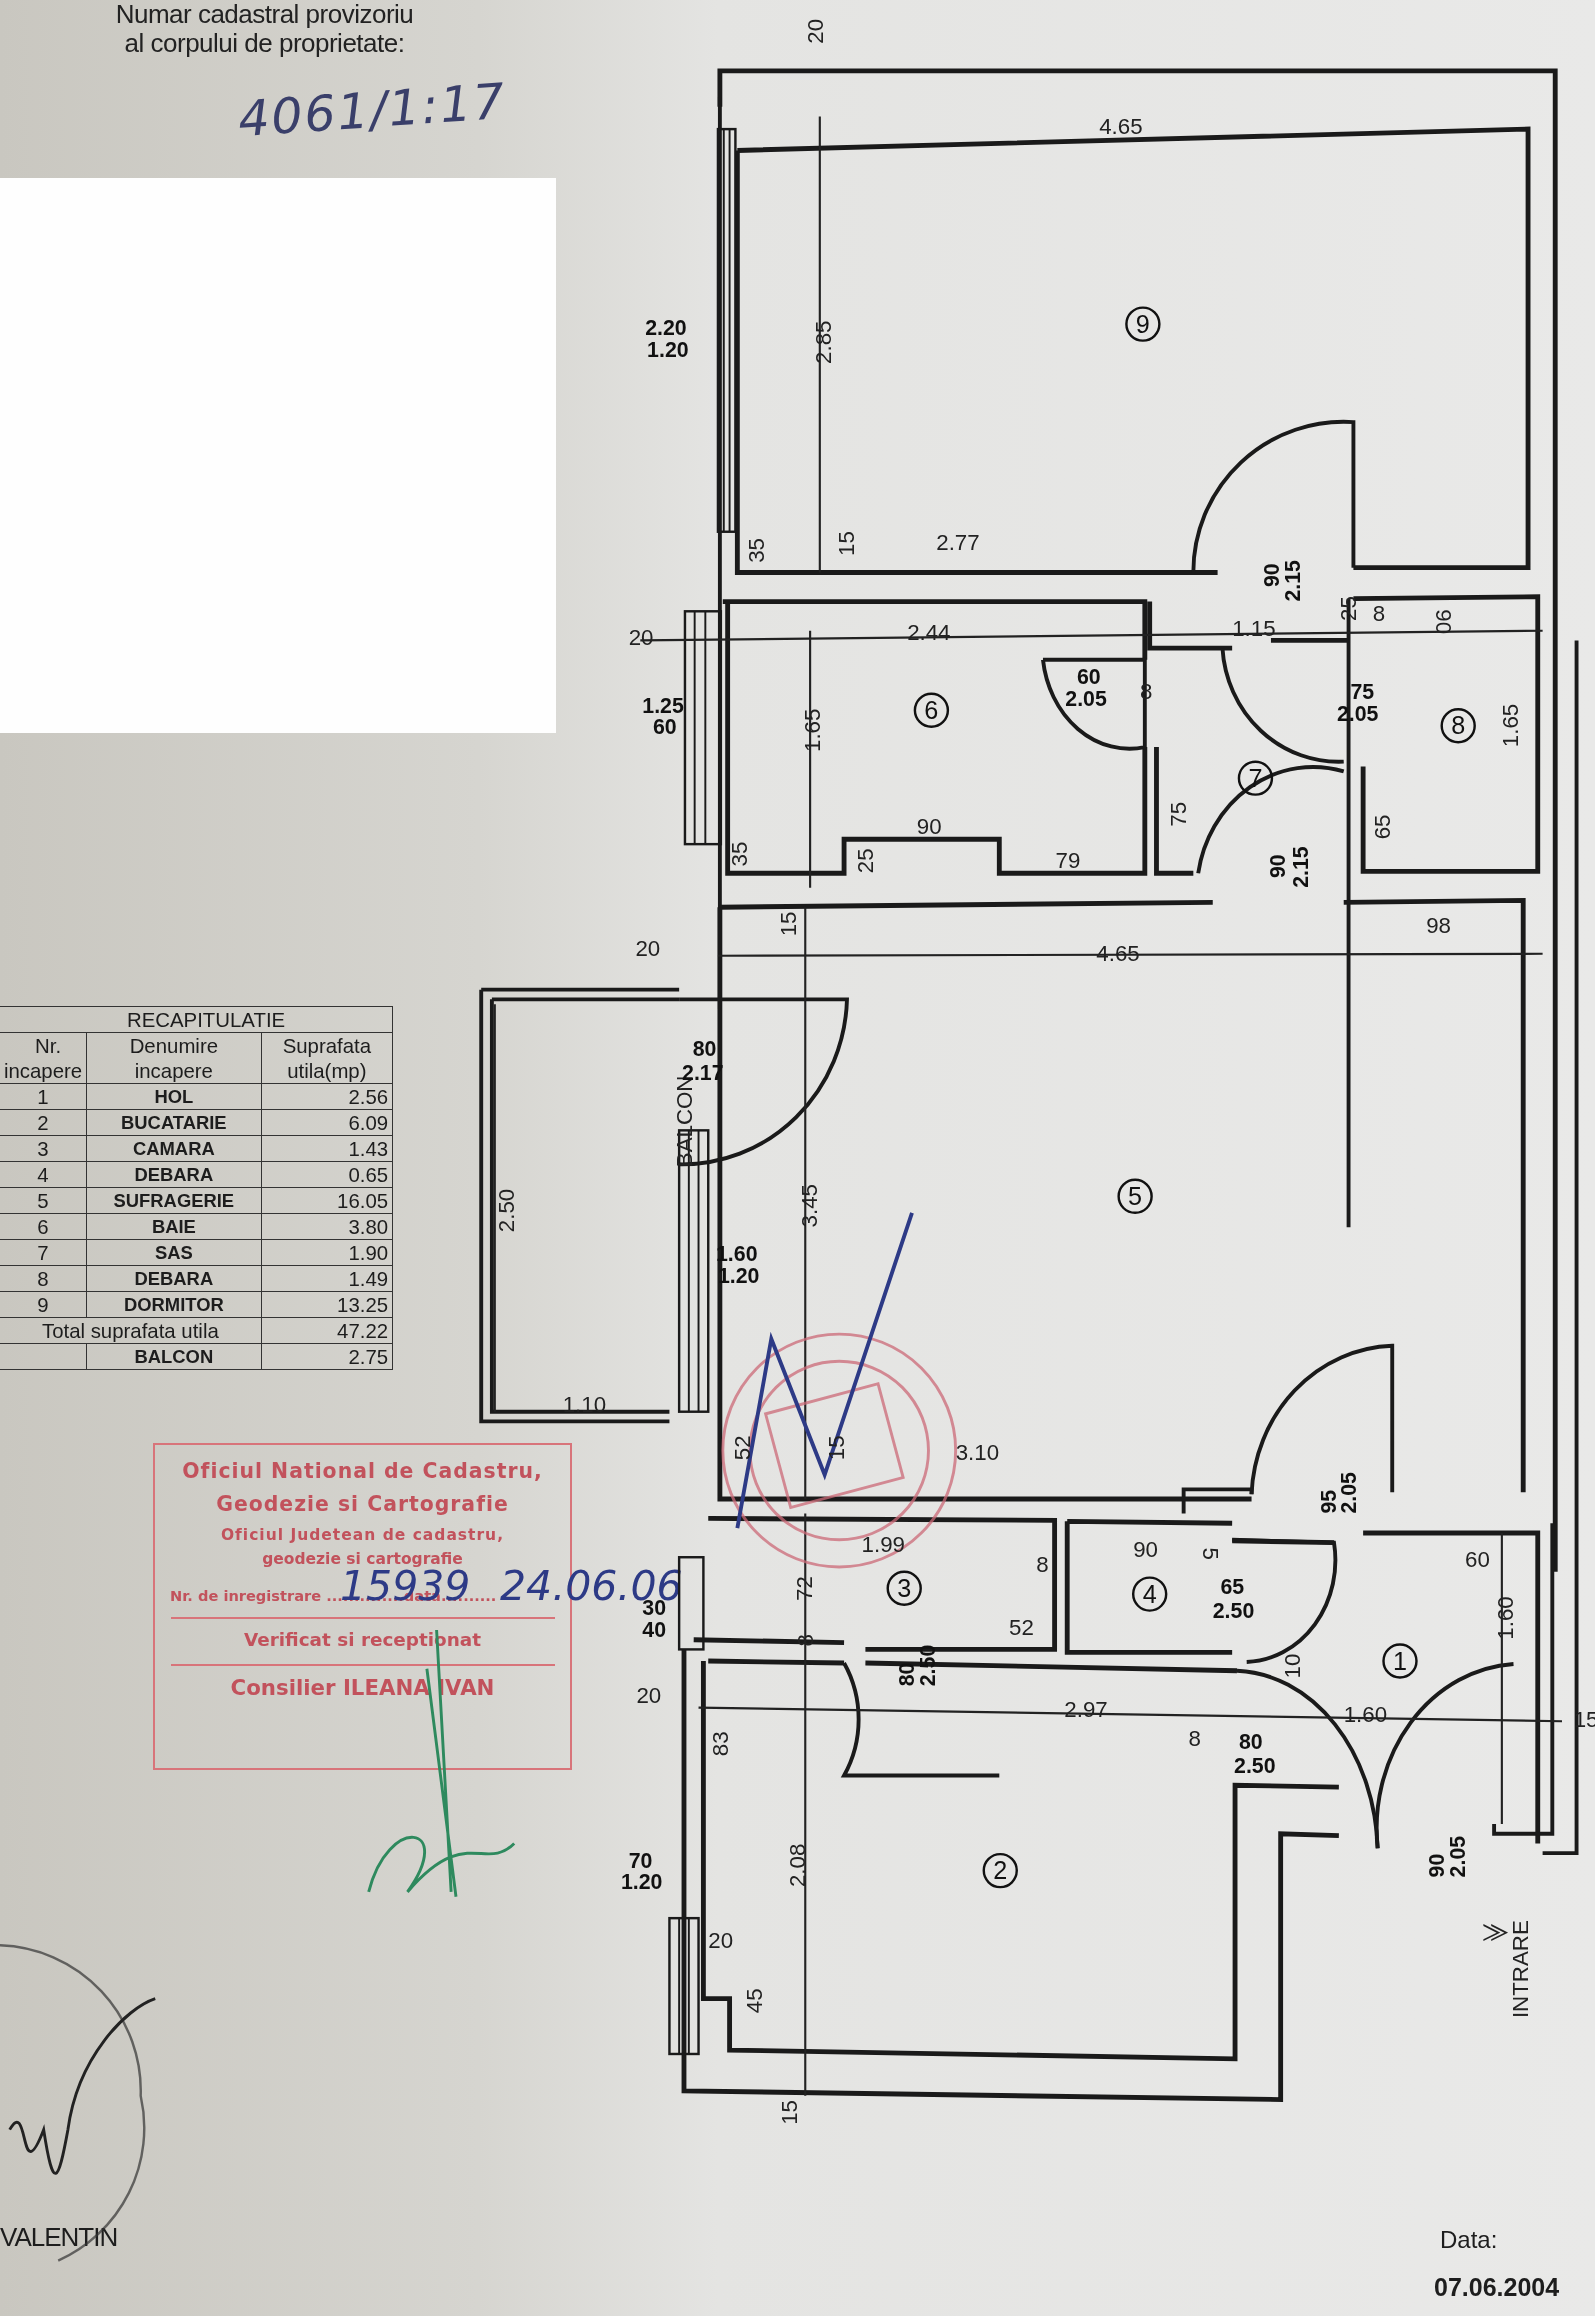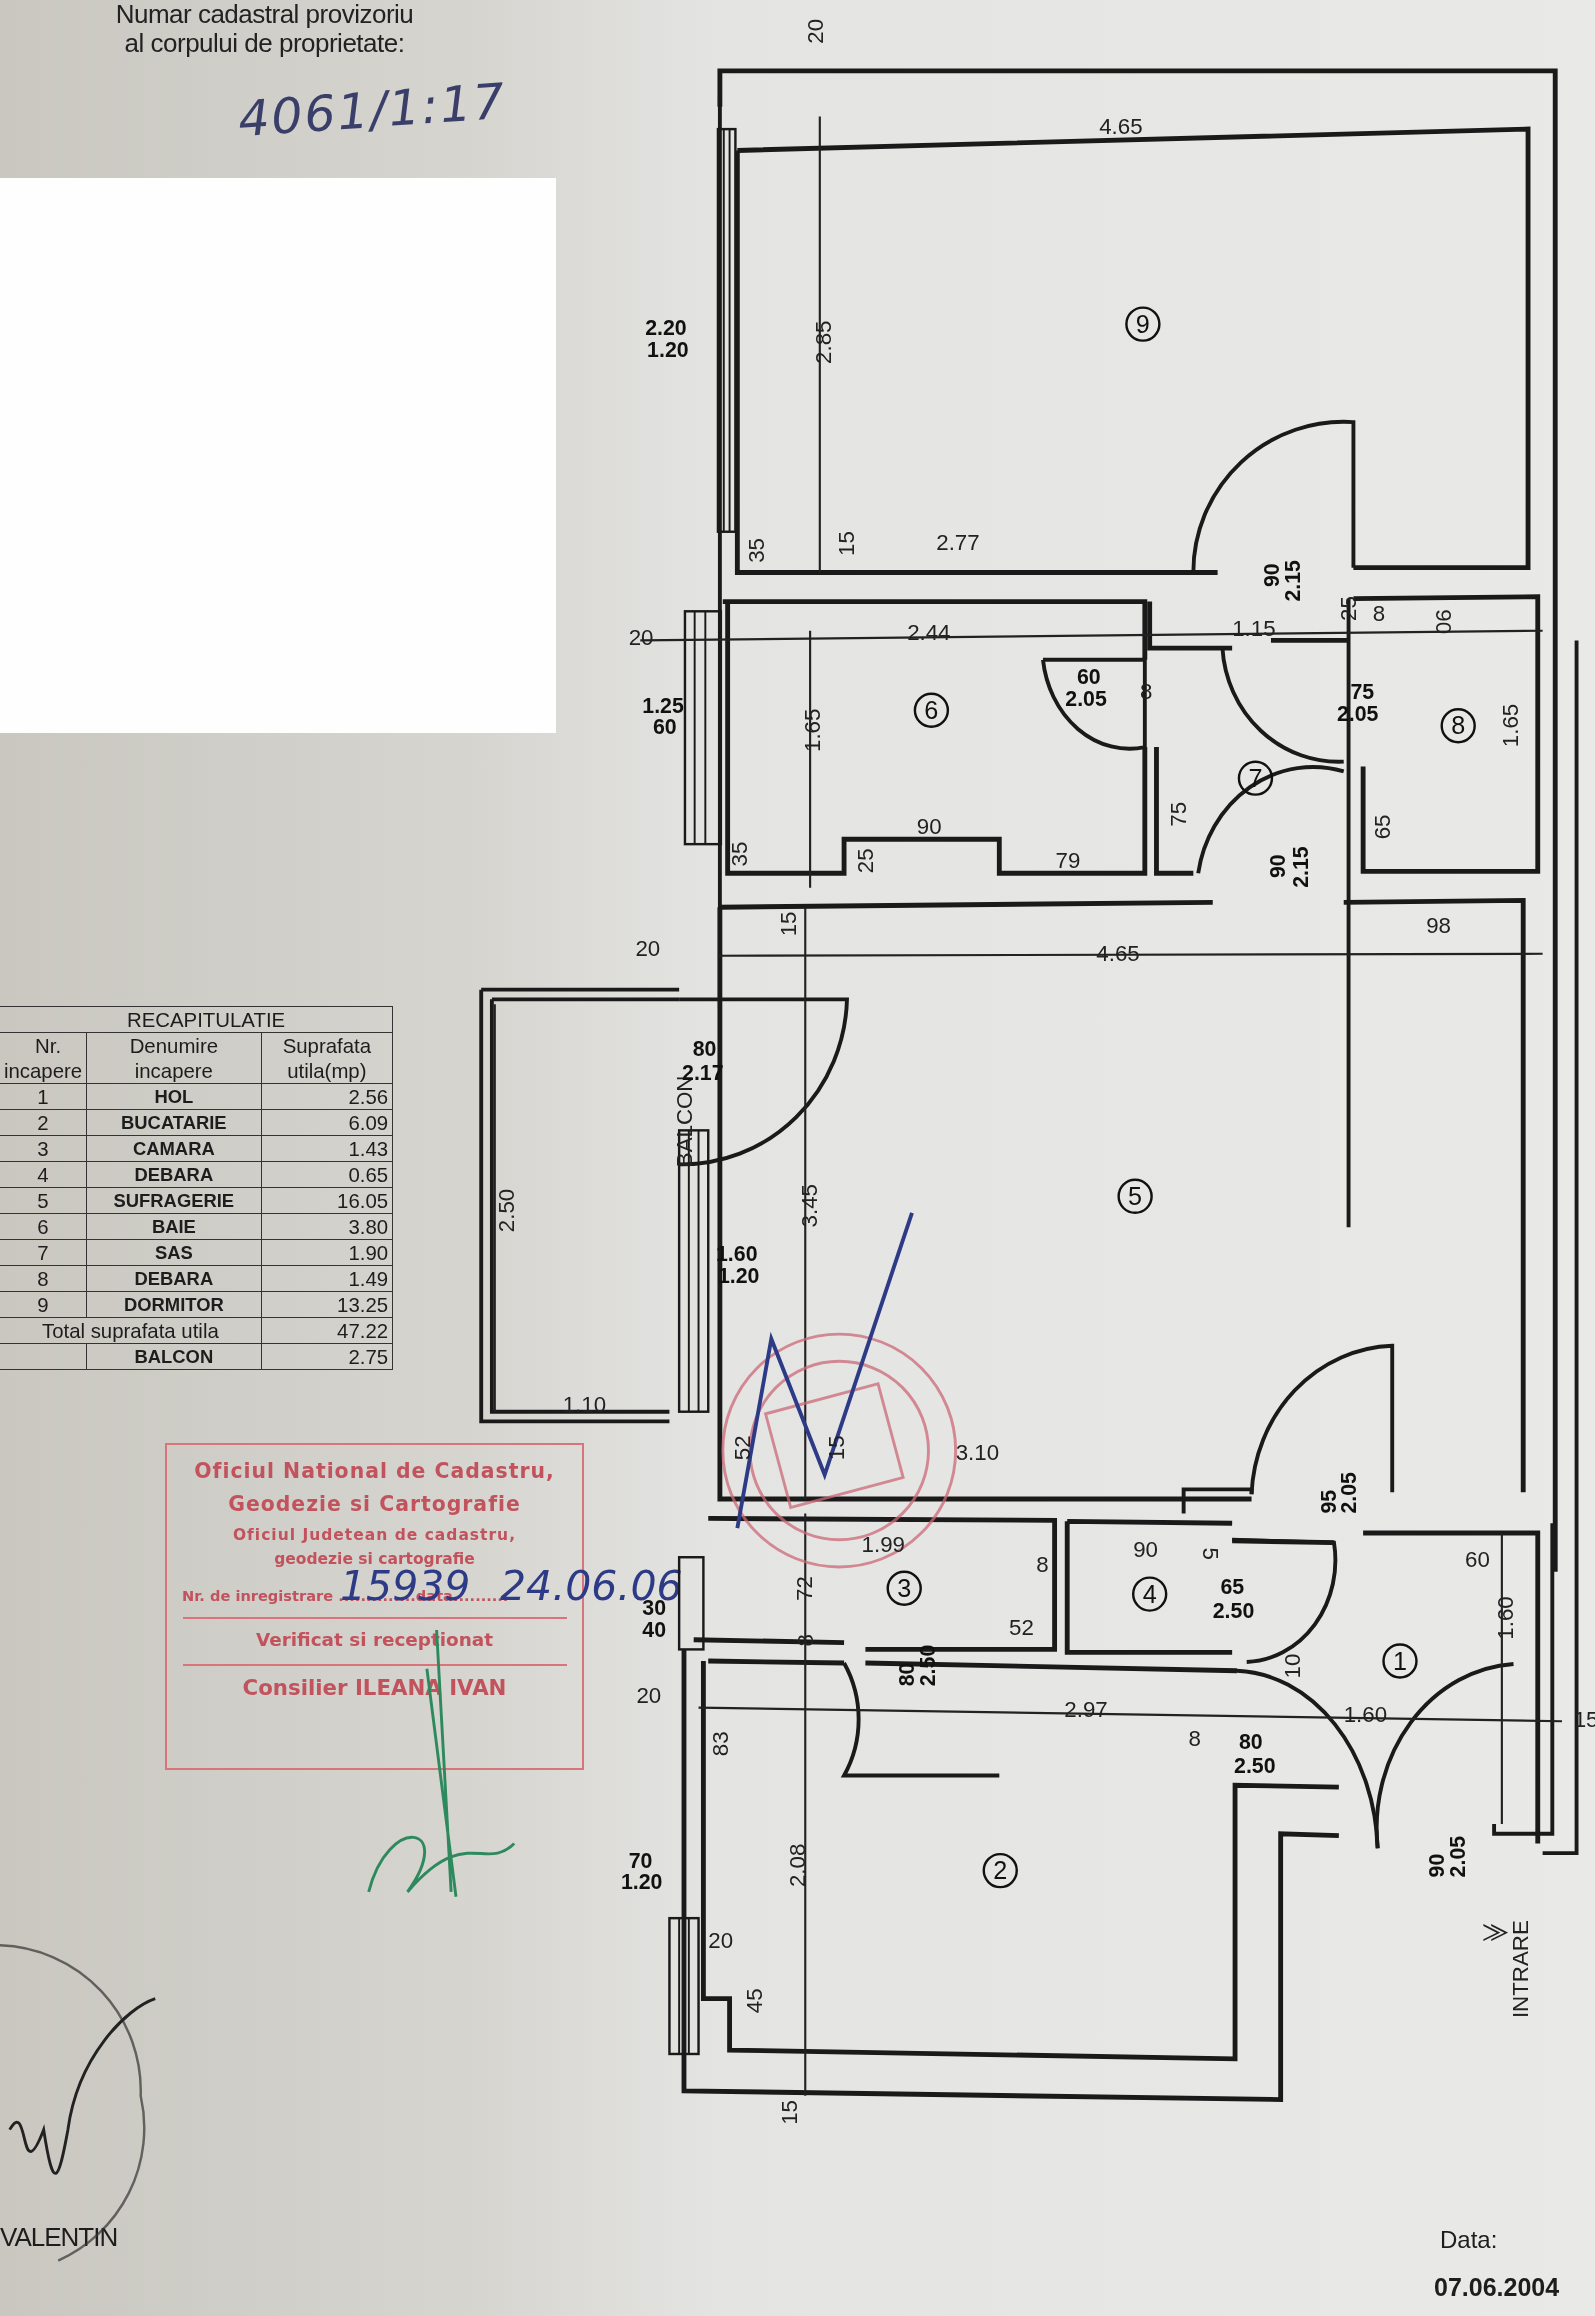--- a/index.html
+++ b/index.html
@@ -8,21 +8,21 @@
        font-family:"Liberation Sans",sans-serif;color:#1d1d1d;}
   .abs{position:absolute;}
   .hdr{left:80px;top:0px;font-size:26px;line-height:29px;text-align:center;width:369px;color:#222;letter-spacing:-0.5px;}
   .cadnum{left:238px;top:82px;font-family:"DejaVu Sans",sans-serif;font-style:italic;font-size:49px;color:#3a3f6a;letter-spacing:1.9px;transform:rotate(-4deg);}
   .redact{left:0;top:178px;width:556px;height:555px;background:#fefefe;}
   table.recap{position:absolute;left:0;top:1006px;width:393px;border-collapse:collapse;font-size:20.4px;}
   table.recap td{border:1.5px solid #333;padding:0 3.9px;height:25px;line-height:24px;}
   table.recap td.c{text-align:center;}
   table.recap td.r{text-align:right;}
   table.recap .caps td.n{font-size:18.4px;font-weight:600;}
-  .stampbox{left:165px;top:1443px;width:415px;height:323px;border:2.9px solid #d8747a;color:#c2525c;
+  .stampbox{left:153px;top:1443px;width:415px;height:323px;border:2.9px solid #d8747a;color:#c2525c;
             font-family:"DejaVu Sans",sans-serif;font-weight:bold;text-align:center;}
   .stampbox .l1{font-size:20.4px;margin-top:13.6px;letter-spacing:1px;}
   .stampbox .l2{font-size:20.4px;margin-top:9.7px;letter-spacing:1px;}
   .stampbox .l3{font-size:15.5px;margin-top:9.7px;letter-spacing:1px;}
   .stampbox .l4{font-size:15.5px;margin-top:5.8px;}
   .stampbox .reg{font-size:14.6px;margin-top:19px;text-align:left;padding-left:15px;}
   .stampbox .hr{border-top:2.4px solid #d8747a;margin:13.6px 15.5px 0 15.5px;}
   .stampbox .l5{font-size:18.4px;margin-top:9.7px;}
   .stampbox .l6{font-size:21.3px;margin-top:9px;}
   .hand{font-family:"DejaVu Sans",sans-serif;font-style:italic;color:#2d3a86;text-align:center;}

